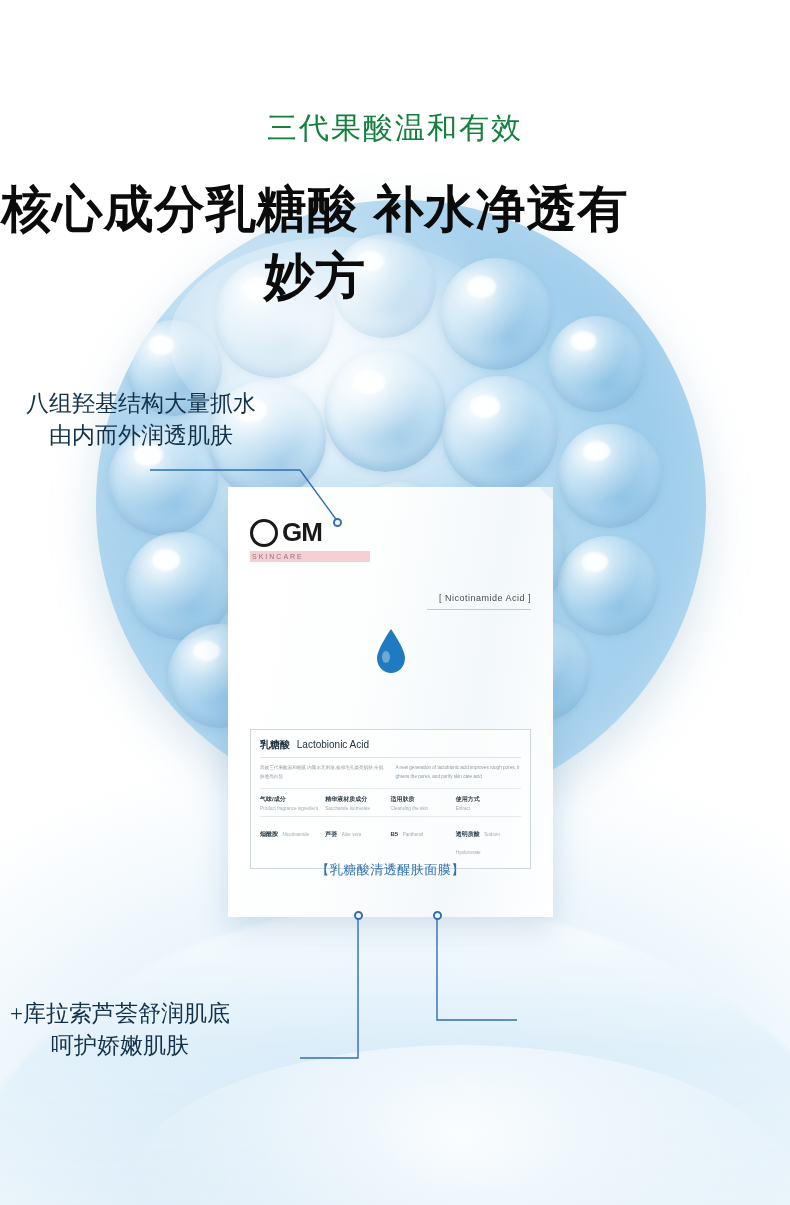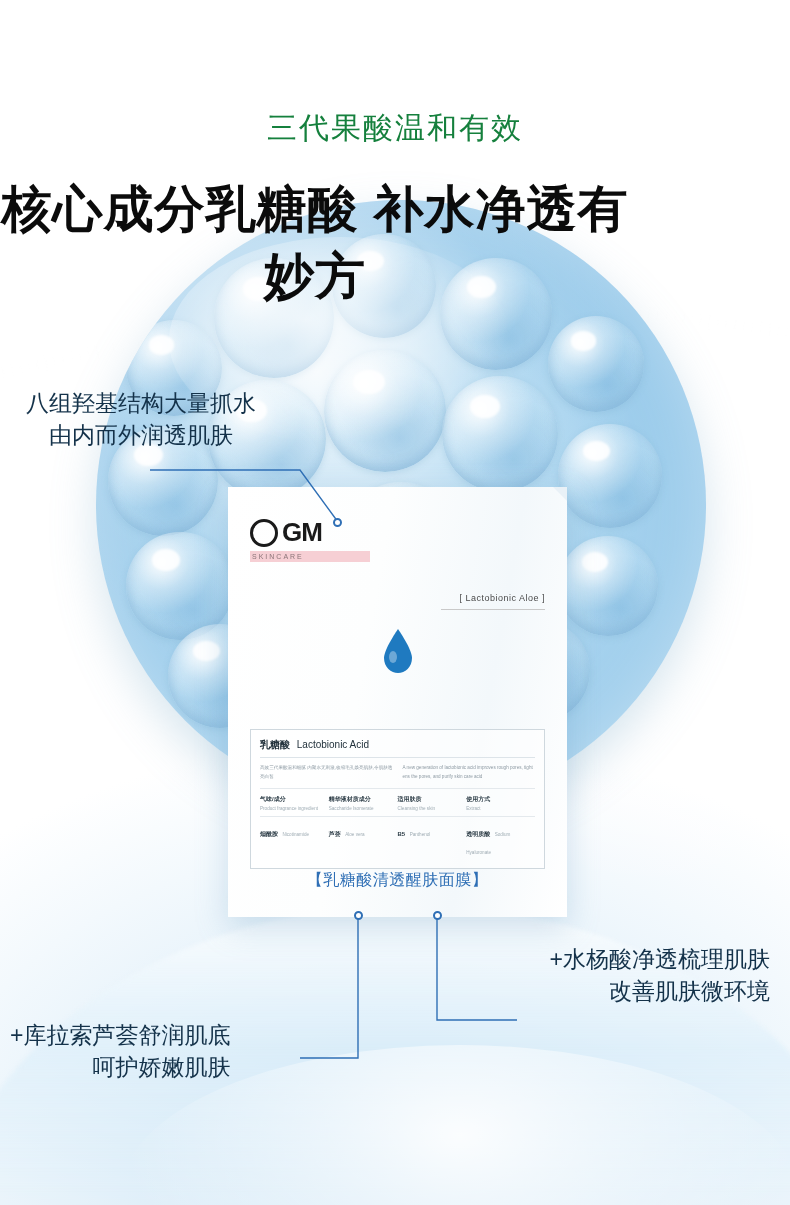--- a/index.html
+++ b/index.html
@@ -120,21 +120,20 @@
 
   
   .sachet {
     position: absolute;
     left: 228px;
     top: 487px;
     width: 325px;
     height: 430px;
     background: linear-gradient(100deg, #ffffff 0%, #fdfefe 40%, #f3f8fb 72%, #ffffff 100%);
     box-shadow: 0 10px 30px rgba(110,160,195,0.30);
-    padding-left: 14px;
   }
   .sachet-inner {
     position: absolute;
     left: 22px;
     top: 30px;
     right: 22px;
     bottom: 24px;
   }
   .brand {
     display: flex;
@@ -252,23 +251,23 @@
   }
   .chem-v {
     font-size: 4.6px;
     color: #a0adb5;
     margin-top: 1px;
   }
   .sachet-footer {
     position: absolute;
     left: 0;
     right: 0;
-    bottom: 2px;
+    bottom: 14px;
     text-align: center;
-    font-size: 16px;
+    font-size: 13px;
     color: #2f6fb5;
     letter-spacing: 0.5px;
   }
   .sachet-notch {
     position: absolute;
     right: 0;
     top: 0;
     width: 0;
     height: 0;
     border-top: 14px solid #e9f1f7;
@@ -300,21 +299,21 @@
 
   
   .callout {
     position: absolute;
     color: #14324a;
     font-size: 23px;
     line-height: 1.38;
     white-space: pre-line;
   }
   .callout.c1 { left: 26px;  top: 388px; text-align: center; }
-  .callout.c2 { left: 10px;  top: 1020px; text-align: right; }
+  .callout.c2 { left: 10px;  top: 998px; text-align: center; font-family: Liberation Serif, serif; }
   .callout.c3 { right: 20px; top: 944px; text-align: right; }
 
   .dot {
     position: absolute;
     width: 9px;
     height: 9px;
     border-radius: 50%;
     border: 2px solid #2f6fb5;
     background: #ffffff;
     box-sizing: border-box;
@@ -377,21 +376,21 @@
   <div class="sachet">
     <div class="sachet-notch"></div>
     <div class="sachet-inner">
 
       <div class="brand">
         <span class="brand-o"></span>
         <span>GM</span>
       </div>
       <div class="brand-sub">SKINCARE</div>
 
-      <div class="ingredient-tag">[ Lactobionic Aloe ]</div>
+      <div class="ingredient-tag">[ Nicotinamide Acid ]</div>
       <div class="tag-rule"></div>
 
       <div class="droplet">
         <svg width="34" height="48" viewBox="0 0 34 48">
           <path d="M17 2 C17 2 3 22 3 31 C3 40 10 46 17 46 C24 46 31 40 31 31 C31 22 17 2 17 2 Z" fill="#1f7ac0"></path>
           <ellipse cx="12" cy="30" rx="4" ry="6" fill="rgba(255,255,255,0.35)"></ellipse>
         </svg>
       </div>
 
       <div class="info-box">
@@ -459,16 +458,14 @@
   </svg>
 
   <div class="dot" style="left:333px; top:518px;"></div>
   <div class="dot" style="left:354px; top:911px;"></div>
   <div class="dot" style="left:433px; top:911px;"></div>
 
   <div class="callout c1">八组羟基结构大量抓水
 由内而外润透肌肤</div>
   <div class="callout c2">+库拉索芦荟舒润肌底
 呵护娇嫩肌肤</div>
-  <div class="callout c3">+水杨酸净透梳理肌肤
-改善肌肤微环境</div>
 
 </div>
 
 </body></html>

